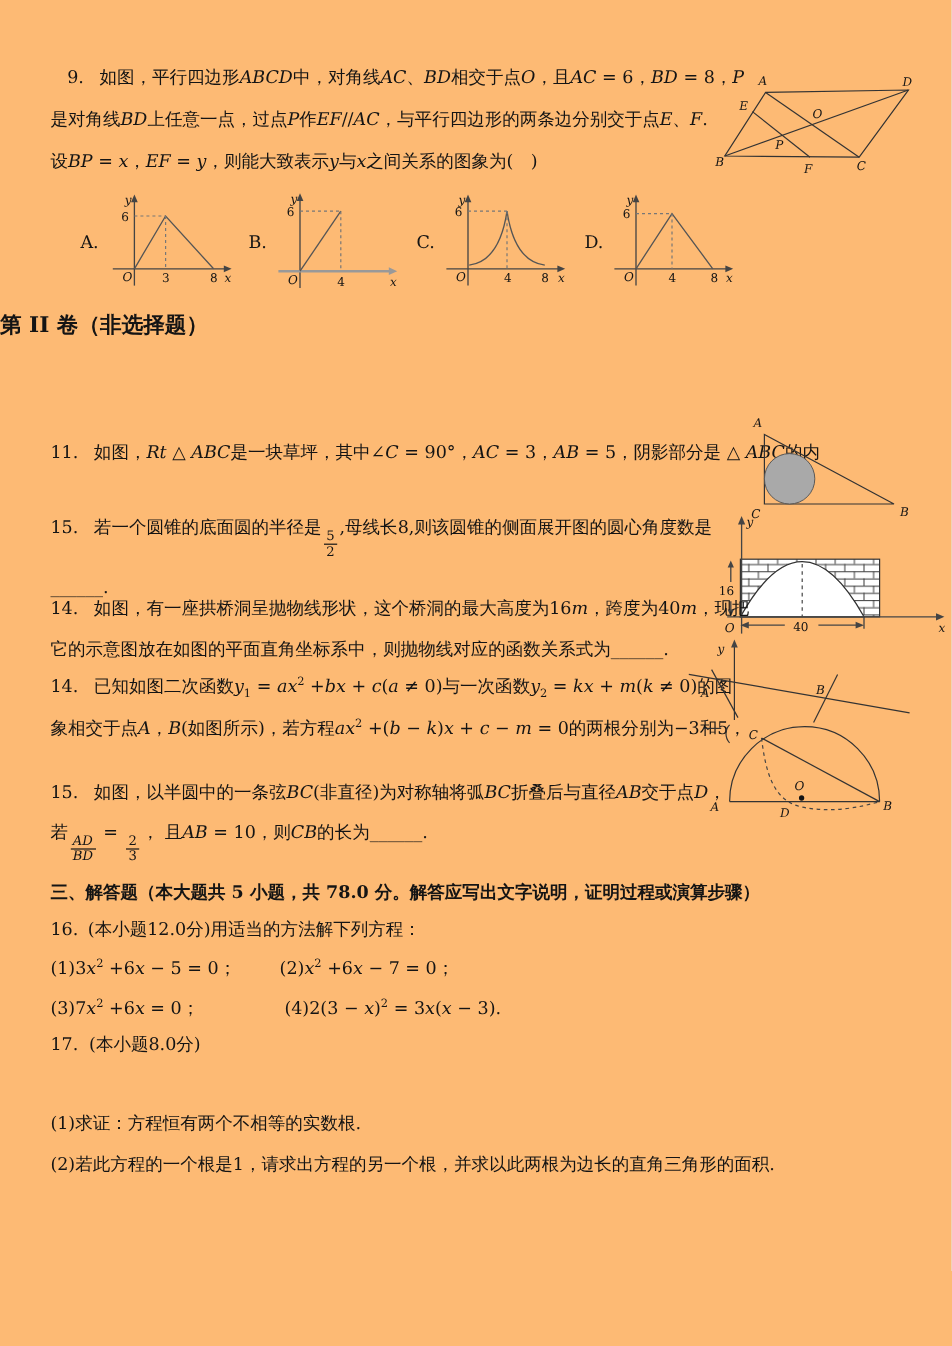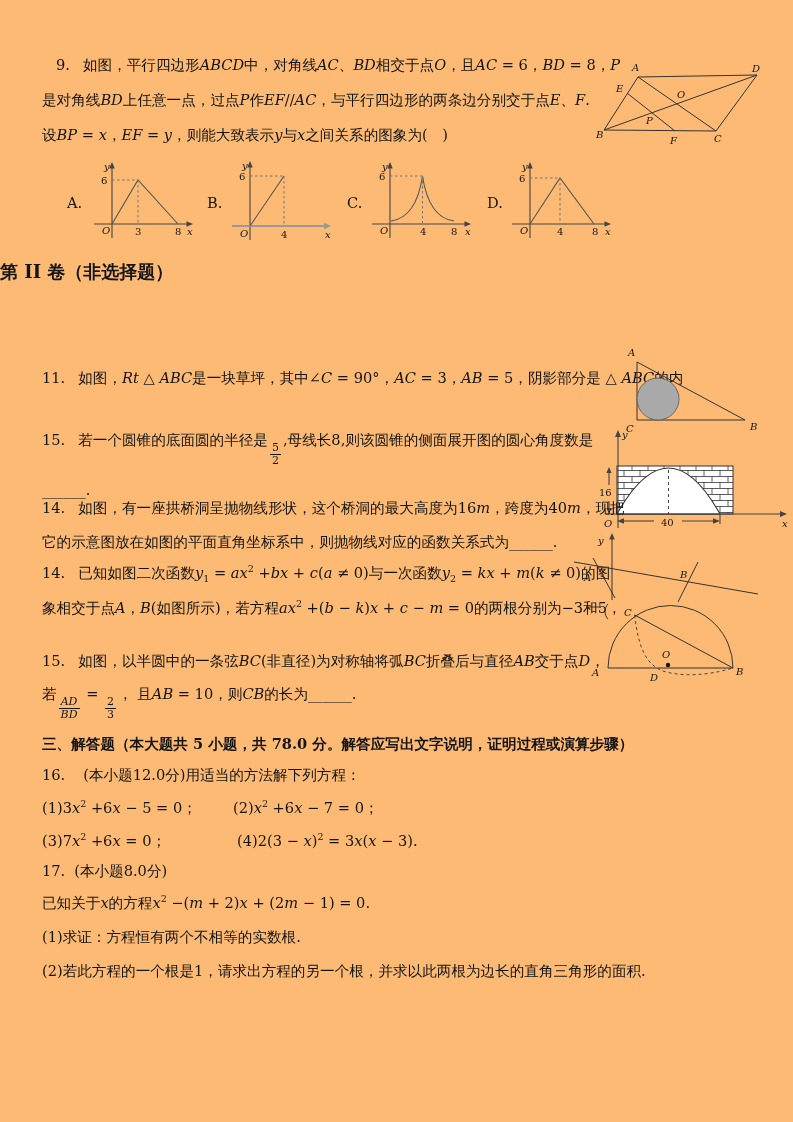--- a/index.html
+++ b/index.html
@@ -225,24 +225,23 @@
   <div class="abs" style="left:42px;top:684px">若<span class="frac">
         <span class="fn"><i>AD</i></span>
         <span class="fd"><i>BD</i></span>
       </span> = <span class="frac">
         <span class="fn">2</span>
         <span class="fd">3</span>
       </span>，  且<i>AB</i> = 10，则<i>CB</i>的长为______.</div>
 
   <div class="abs bold" style="left:42px;top:734px">三、解答题（本大题共 5 小题，共 78.0 分。解答应写出文字说明，证明过程或演算步骤）</div>
 
-  <div class="abs" style="left:42px;top:765px"><span class="num" style="margin-right:18px">16.</span><span>(本小题12.0分)用适当的方法解下列方程：</span></div>
+  <div class="abs" style="left:42px;top:765px"><span class="num" style="margin-right:8px">16.</span><span>(本小题12.0分)用适当的方法解下列方程：</span></div>
   <div class="abs" style="left:42px;top:798px">(1)3<i>x</i><sup>2</sup> +6<i>x</i> − 5 = 0；</div>
   <div class="abs" style="left:233px;top:798px">(2)<i>x</i><sup>2</sup> +6<i>x</i> − 7 = 0；</div>
   <div class="abs" style="left:42px;top:831px">(3)7<i>x</i><sup>2</sup> +6<i>x</i> = 0；</div>
   <div class="abs" style="left:237px;top:831px">(4)2(3 − <i>x</i>)<sup>2</sup> = 3<i>x</i>(<i>x</i> − 3).</div>
 
   <div class="abs" style="left:42px;top:861px"><span class="num" style="margin-right:9px">17.</span><span>(本小题8.0分)</span></div>
-  <div class="abs" style="left:42px;top:893px">已知关于<i>x</i>的方程<i>x</i><sup>2</sup> −(<i>m</i> + 2)<i>x</i> + (2<i>m</i> − 1) = 0.</div>
   <div class="abs" style="left:42px;top:927px">(1)求证：方程恒有两个不相等的实数根.</div>
   <div class="abs" style="left:42px;top:961px">(2)若此方程的一个根是1，请求出方程的另一个根，并求以此两根为边长的直角三角形的面积.</div>
 
 </div>
 
 </body></html>

